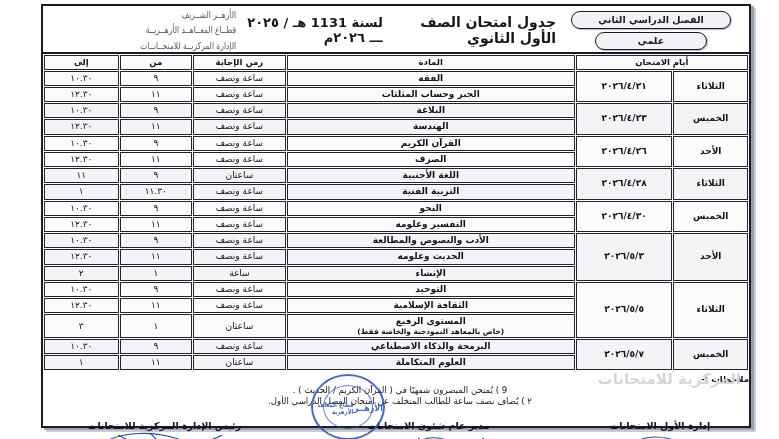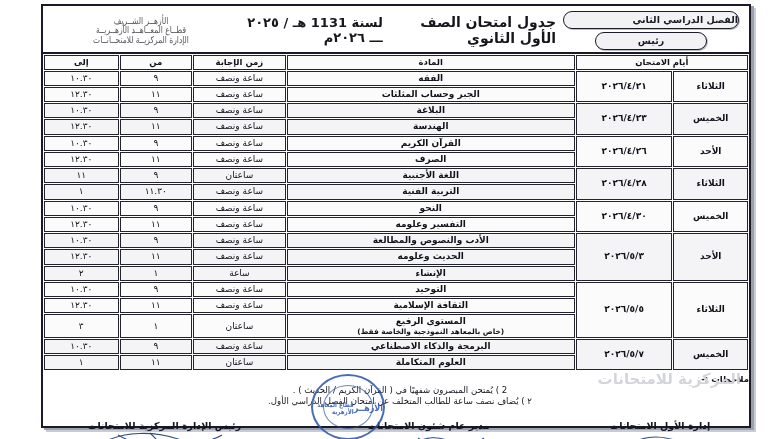--- a/index.html
+++ b/index.html
@@ -29,22 +29,22 @@
     display: flex;
     flex-direction: row;
     align-items: stretch;
     height: 48px;
     border-bottom: 2px solid #1a1a28;
     padding: 2px 3px 0 3px;
   }
   .hdr-logo {
     width: 190px;
     display: flex; flex-direction: column;
-    justify-content: center; align-items: center;
-    gap: 0px;
+    justify-content: center; align-items: flex-start;
+    gap: 6px;
     filter: blur(0.35px);
   }
   .hdr-logo div {
     font-size: 7.5px;
     color: #2a2a33;
     letter-spacing: 0.5px;
     white-space: nowrap;
     opacity: .82;
     transform: scaleY(1.25);
     line-height: 1.25;
@@ -73,21 +73,21 @@
     border: 1.4px solid #1a1a28;
     border-radius: 11px;
     background: #f2f2f4;
     font-size: 9.5px;
     font-weight: bold;
     color: #1b1b24;
     text-align: center;
     padding: 2px 0 3px 0;
     box-shadow: 1px 1px 0 0 #b9bdc6;
   }
-  .chip.c1 { width: 176px; letter-spacing: 1px; text-align: right; }
+  .chip.c1 { width: 160px; letter-spacing: 1px; }
   .chip.c2 { width: 112px; letter-spacing: 1px; }
 
   
   table.sched {
     width: 100%;
     border-collapse: separate;
     border-spacing: 1.5px;
     table-layout: fixed;
     background: #fff;
   }
@@ -206,21 +206,21 @@
 </style>
 </head>
 <body>
 
 <div class="page">
 
   <div class="hdr">
 
     <div class="hdr-chips">
       <div class="chip c1">الفصل الدراسي الثاني</div>
-      <div class="chip c2">رئيس</div>
+      <div class="chip c2">علمي</div>
     </div>
 
     <div class="hdr-title">
       <div class="t1">جدول امتحان الصف الأول الثانوي</div>
       <div class="t2">لسنة 1131 هـ / ٢٠٢٥ ـــ ٢٠٢٦م</div>
     </div>
 
     <div class="hdr-logo">
       <div>الأزهــر الشــريف</div>
       <div>قطــاع المعــاهــد الأزهــريــة</div>
@@ -371,21 +371,21 @@
           <td class="dur">ساعتان</td>
           <td class="time">١١</td>
           <td class="time">١</td>
         </tr>
       </tbody>
   </table>
 
   <div class="notes">
     <div class="watermark">المركزية للامتحانات</div>
     <div class="notes-title">ملاحظات :-</div>
-    <div class="note-line">2 ) يُمتحن المبصرون شفهيًا في ( القرآن الكريم / الحديث ) .</div>
+    <div class="note-line">9 ) يُمتحن المبصرون شفهيًا في ( القرآن الكريم / الحديث ) .</div>
     <div class="note-line">٢ ) يُضاف نصف ساعة للطالب المتخلف عن امتحان الفصل الدراسي الأول.</div>
   </div>
 
   <div class="sigrow">
 
     <div class="sig s1">
       <div class="role">إدارة الأول الامتحانات</div>
       <svg width="110" height="26" style="position:absolute;right:12px;top:11px">
         <path class="scribble" d="M14,16 C28,4 48,4 64,10 C76,15 86,18 96,12"></path>
         <path class="scribble" d="M30,12 C44,20 60,22 78,16"></path>

